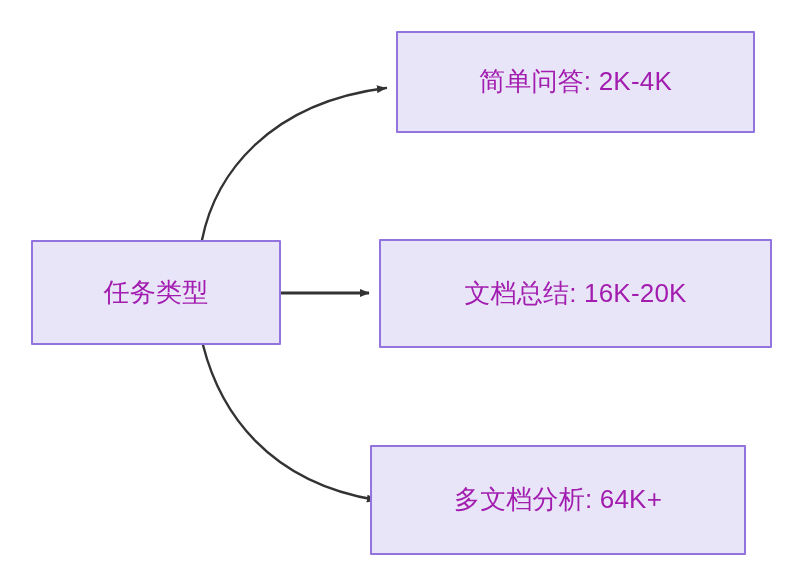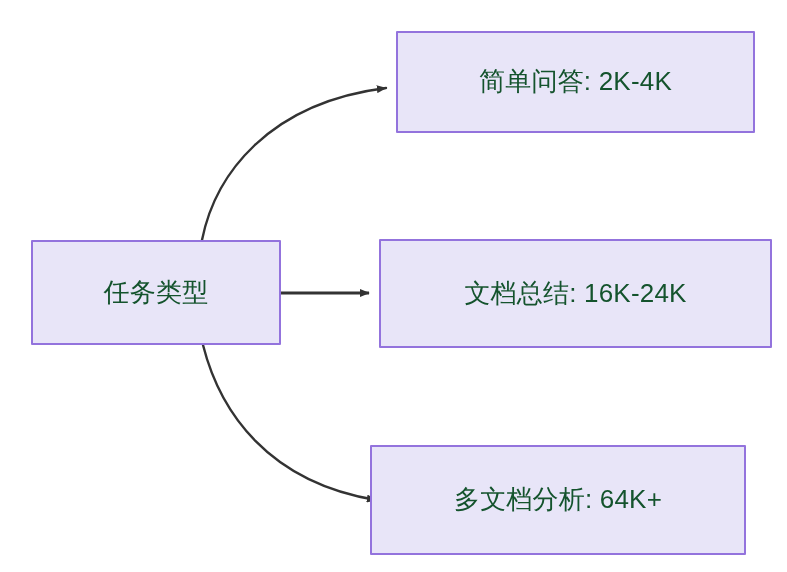--- a/index.html
+++ b/index.html
@@ -30,21 +30,21 @@
     box-sizing: border-box;
     background: #e8e5f8;
     border: 2px solid #9373dd;
     border-radius: 1px;
     display: flex;
     align-items: center;
     justify-content: center;
     z-index: 2;
   }
   .node-label {
-    color: #14532d;
+    color: #a21caf;
     font-size: 26px;
     line-height: 1.2;
     font-weight: 400;
     letter-spacing: 0.2px;
     white-space: nowrap;
     text-align: center;
   }
   
   #node-source   { left: 31px;  top: 240px; width: 250px; height: 105px; }
   #node-simple   { left: 396px; top: 31px;  width: 359px; height: 102px; }
@@ -72,20 +72,20 @@
 
   <div class="node" id="node-source">
     <span class="node-label">任务类型</span>
   </div>
 
   <div class="node" id="node-simple">
     <span class="node-label">简单问答: 2K-4K</span>
   </div>
 
   <div class="node" id="node-doc">
-    <span class="node-label">文档总结: 16K-24K</span>
+    <span class="node-label">文档总结: 16K-20K</span>
   </div>
 
   <div class="node" id="node-multidoc">
     <span class="node-label">多文档分析: 64K+</span>
   </div>
 
 </div>
 
 </body></html>

